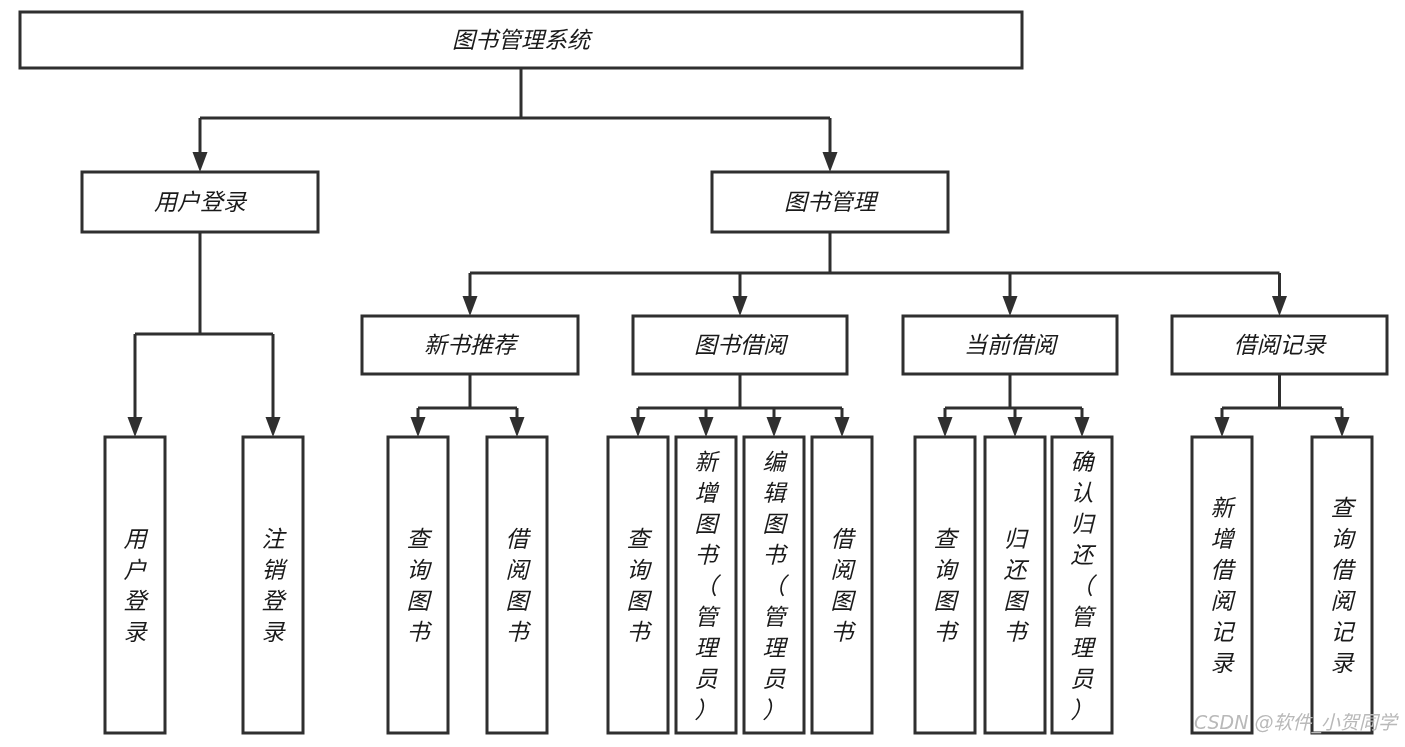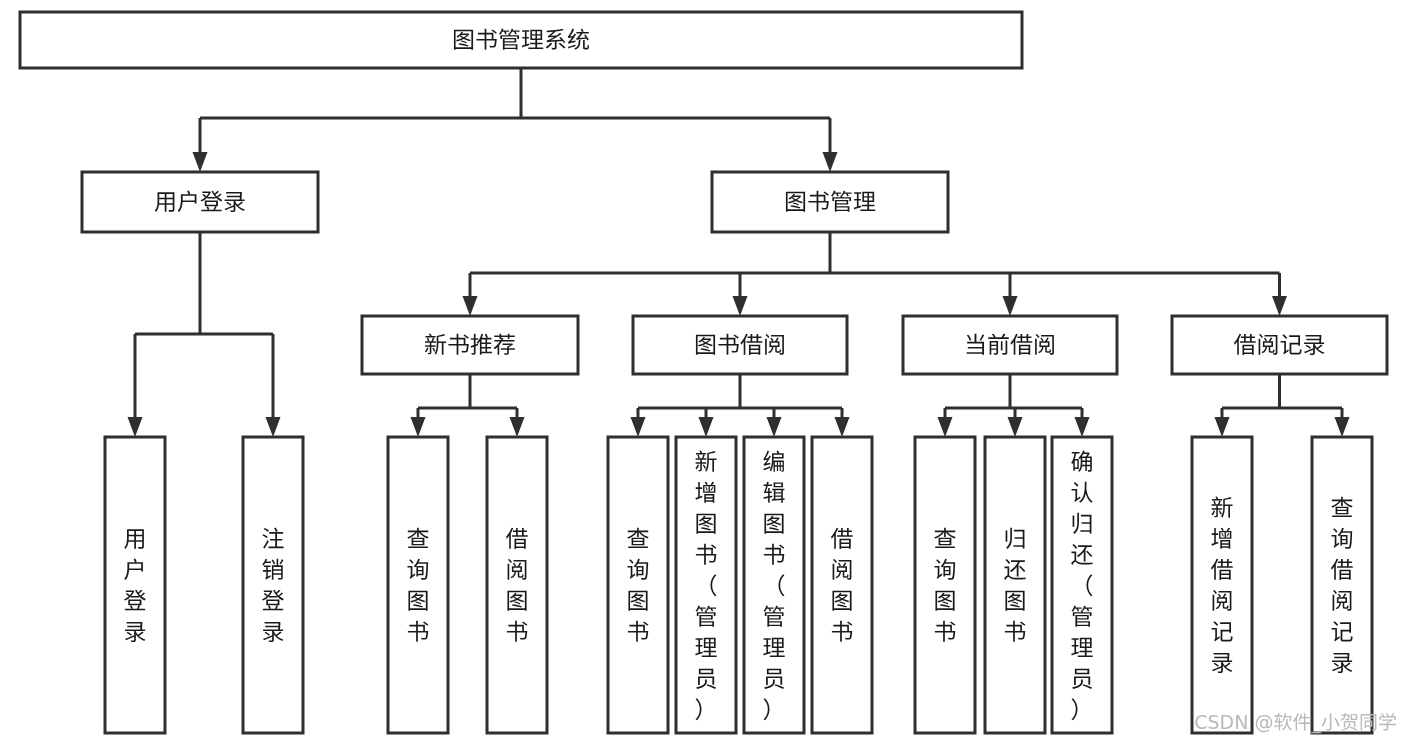--- a/index.html
+++ b/index.html
@@ -12,20 +12,21 @@
     width: 1405px;
     height: 747px;
     overflow: hidden;
     font-family: "DejaVu Sans", "Liberation Sans", sans-serif;
   }
   #diagram-root {
     position: relative;
     width: 1405px;
     height: 747px;
     background: #ffffff;
+    font-style: italic;
   }
   svg#chart-svg {
     position: absolute;
     left: 0;
     top: 0;
     width: 1405px;
     height: 747px;
     display: block;
   }
   .node-box {

